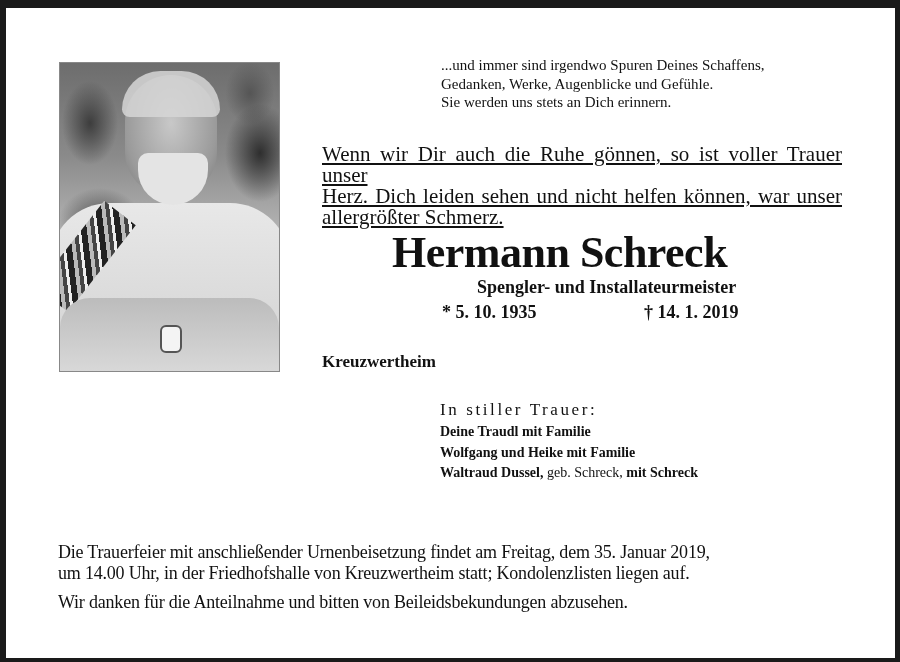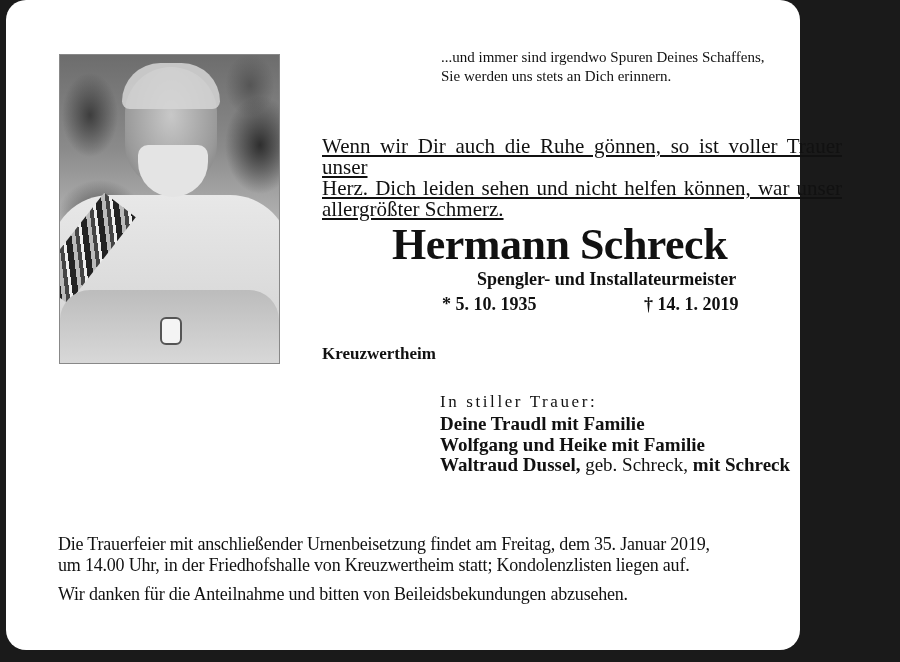--- a/index.html
+++ b/index.html
@@ -2,23 +2,22 @@
 <html><head>
   <meta charset="utf-8">
   <style>
     html, body { margin: 0; padding: 0; }
     body {
       width: 900px; height: 662px; background: #1a1a1a;
       font-family: "Liberation Serif", serif; color: #111;
       position: relative; overflow: hidden;
     }
     .card {
-      position: absolute; left: 6px; top: 0; width: 794px; height: 650px;
+      position: absolute; left: 6px; top: 8px; width: 889px; height: 650px;
       background: #fff;
-      border-radius: 20px;
     }
     .photo {
       position: absolute; left: 53px; top: 54px; width: 219px; height: 308px;
       border: 1px solid #888; overflow: hidden;
       background: linear-gradient(180deg, #6d6d6d 0%, #8a8a8a 30%, #bdbdbd 60%, #dcdcdc 100%);
     }
     .photo .bg { position: absolute; inset: 0;
       background:
         radial-gradient(ellipse 40px 60px at 30px 60px, #3d3d3d, transparent 70%),
         radial-gradient(ellipse 50px 70px at 200px 90px, #2e2e2e, transparent 70%),
@@ -48,21 +47,21 @@
     .para { left: 316px; top: 136px; width: 520px; font-size: 21px; line-height: 21px;
       text-align: justify; white-space: normal; text-decoration: underline; }
     .para span { display: block; text-align: justify; text-align-last: justify; }
     .para span.last { text-align-last: left; }
     .name { left: 386px; top: 221px; font-size: 44px; font-weight: bold; letter-spacing: -0.5px; line-height: 48px; }
     .prof { left: 430px; top: 268px; font-size: 18px; font-weight: bold; line-height: 22px; margin-left: 41px; }
     .born { left: 436px; top: 293px; font-size: 18px; font-weight: bold; line-height: 22px; }
     .died { left: 606px; top: 293px; font-size: 18px; font-weight: bold; line-height: 22px; margin-left: 32px; }
     .place { left: 316px; top: 343px; font-size: 17px; font-weight: bold; line-height: 22px; }
     .mourn-head { left: 434px; top: 391px; font-size: 17px; letter-spacing: 2.6px; line-height: 22px; }
-    .mourners { left: 434px; top: 414px; font-size: 19px; line-height: 20.5px; }
+    .mourners { left: 434px; top: 414px; font-size: 14px; line-height: 20.5px; }
     .mourners div { white-space: nowrap; }
     .b { font-weight: bold; }
     .footer { left: 52px; top: 534px; font-size: 18px; line-height: 21px; letter-spacing: -0.2px; }
     .footer div { white-space: nowrap; }
     .footer .gap { margin-top: 8px; }
   </style>
 </head>
 <body>
 
 <div class="card">
@@ -73,20 +72,21 @@
     <div class="head"></div>
     <div class="hair"></div>
     <div class="beard"></div>
     <div class="tie"></div>
     <div class="arms"></div>
     <div class="watch"></div>
   </div>
 
   <div class="txt quote">
     <div>...und immer sind irgendwo Spuren Deines Schaffens,</div>
+    <div>Gedanken, Werke, Augenblicke und Gefühle.</div>
     <div>Sie werden uns stets an Dich erinnern.</div>
   </div>
 
   <div class="txt para">
     <span>Wenn wir Dir auch die Ruhe gönnen, so ist voller Trauer unser</span>
     <span>Herz. Dich leiden sehen und nicht helfen können, war unser</span>
     <span class="last">allergrößter Schmerz.</span>
   </div>
 
   <div class="txt name">Hermann Schreck</div>

